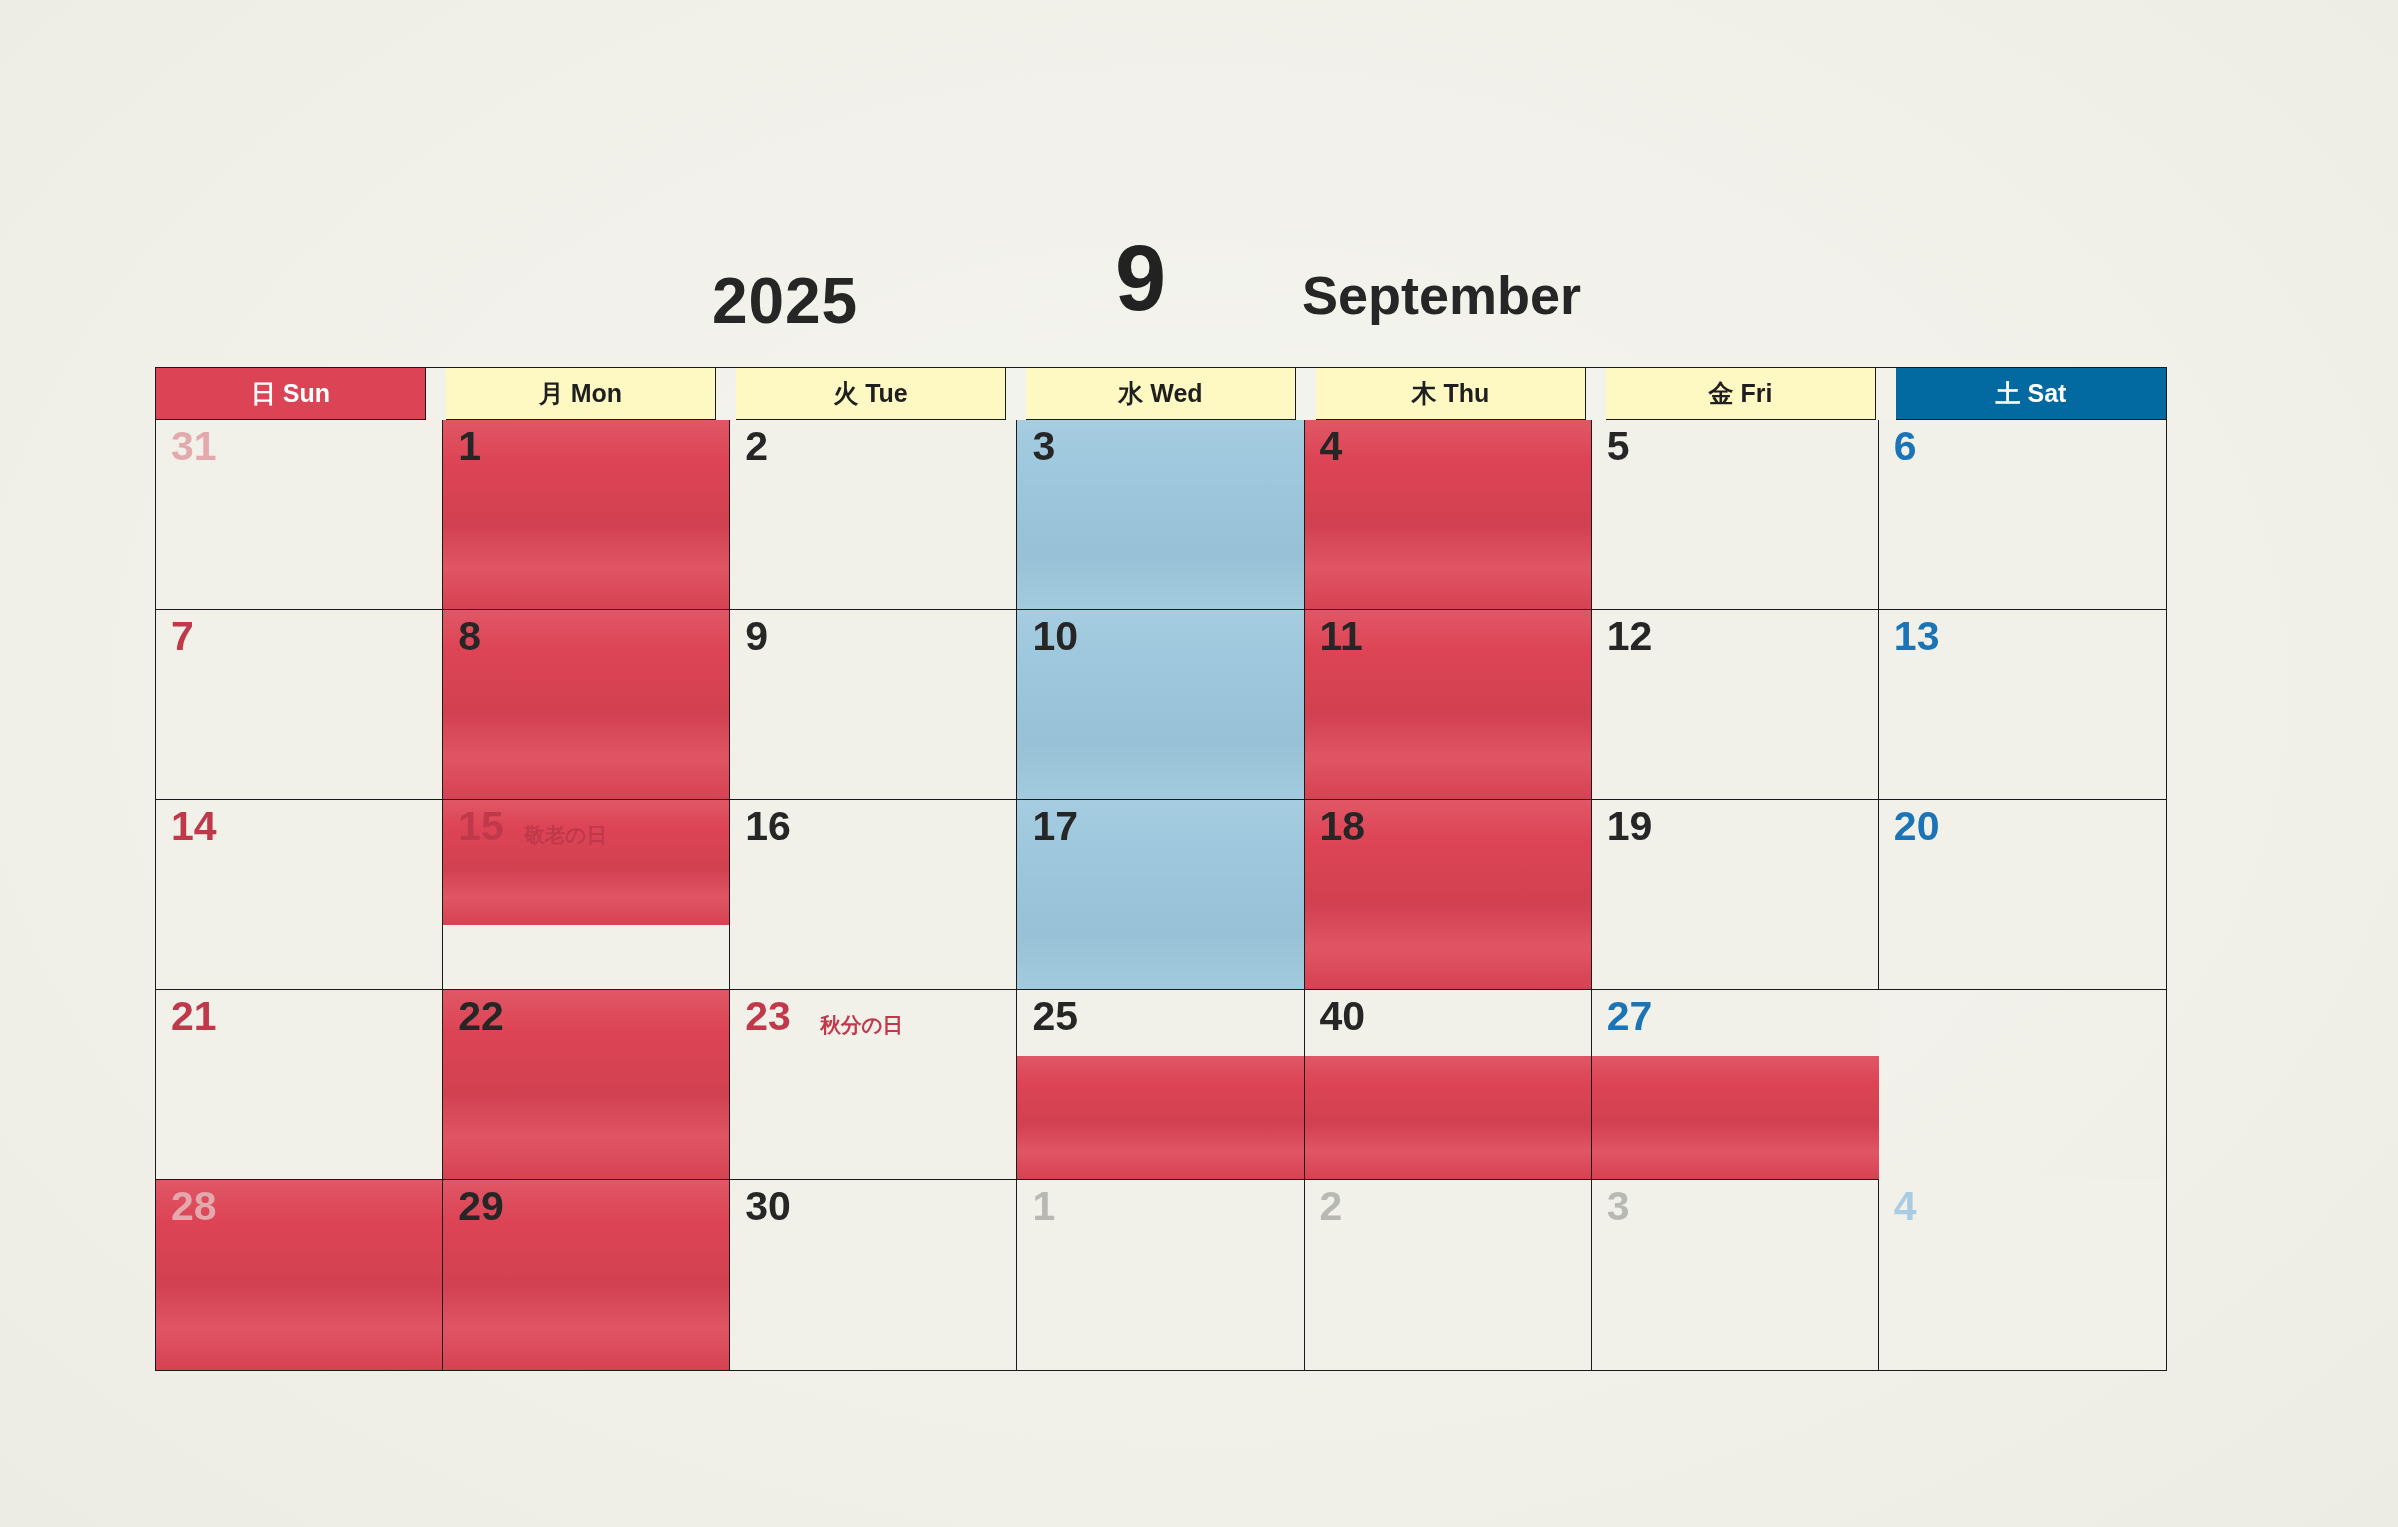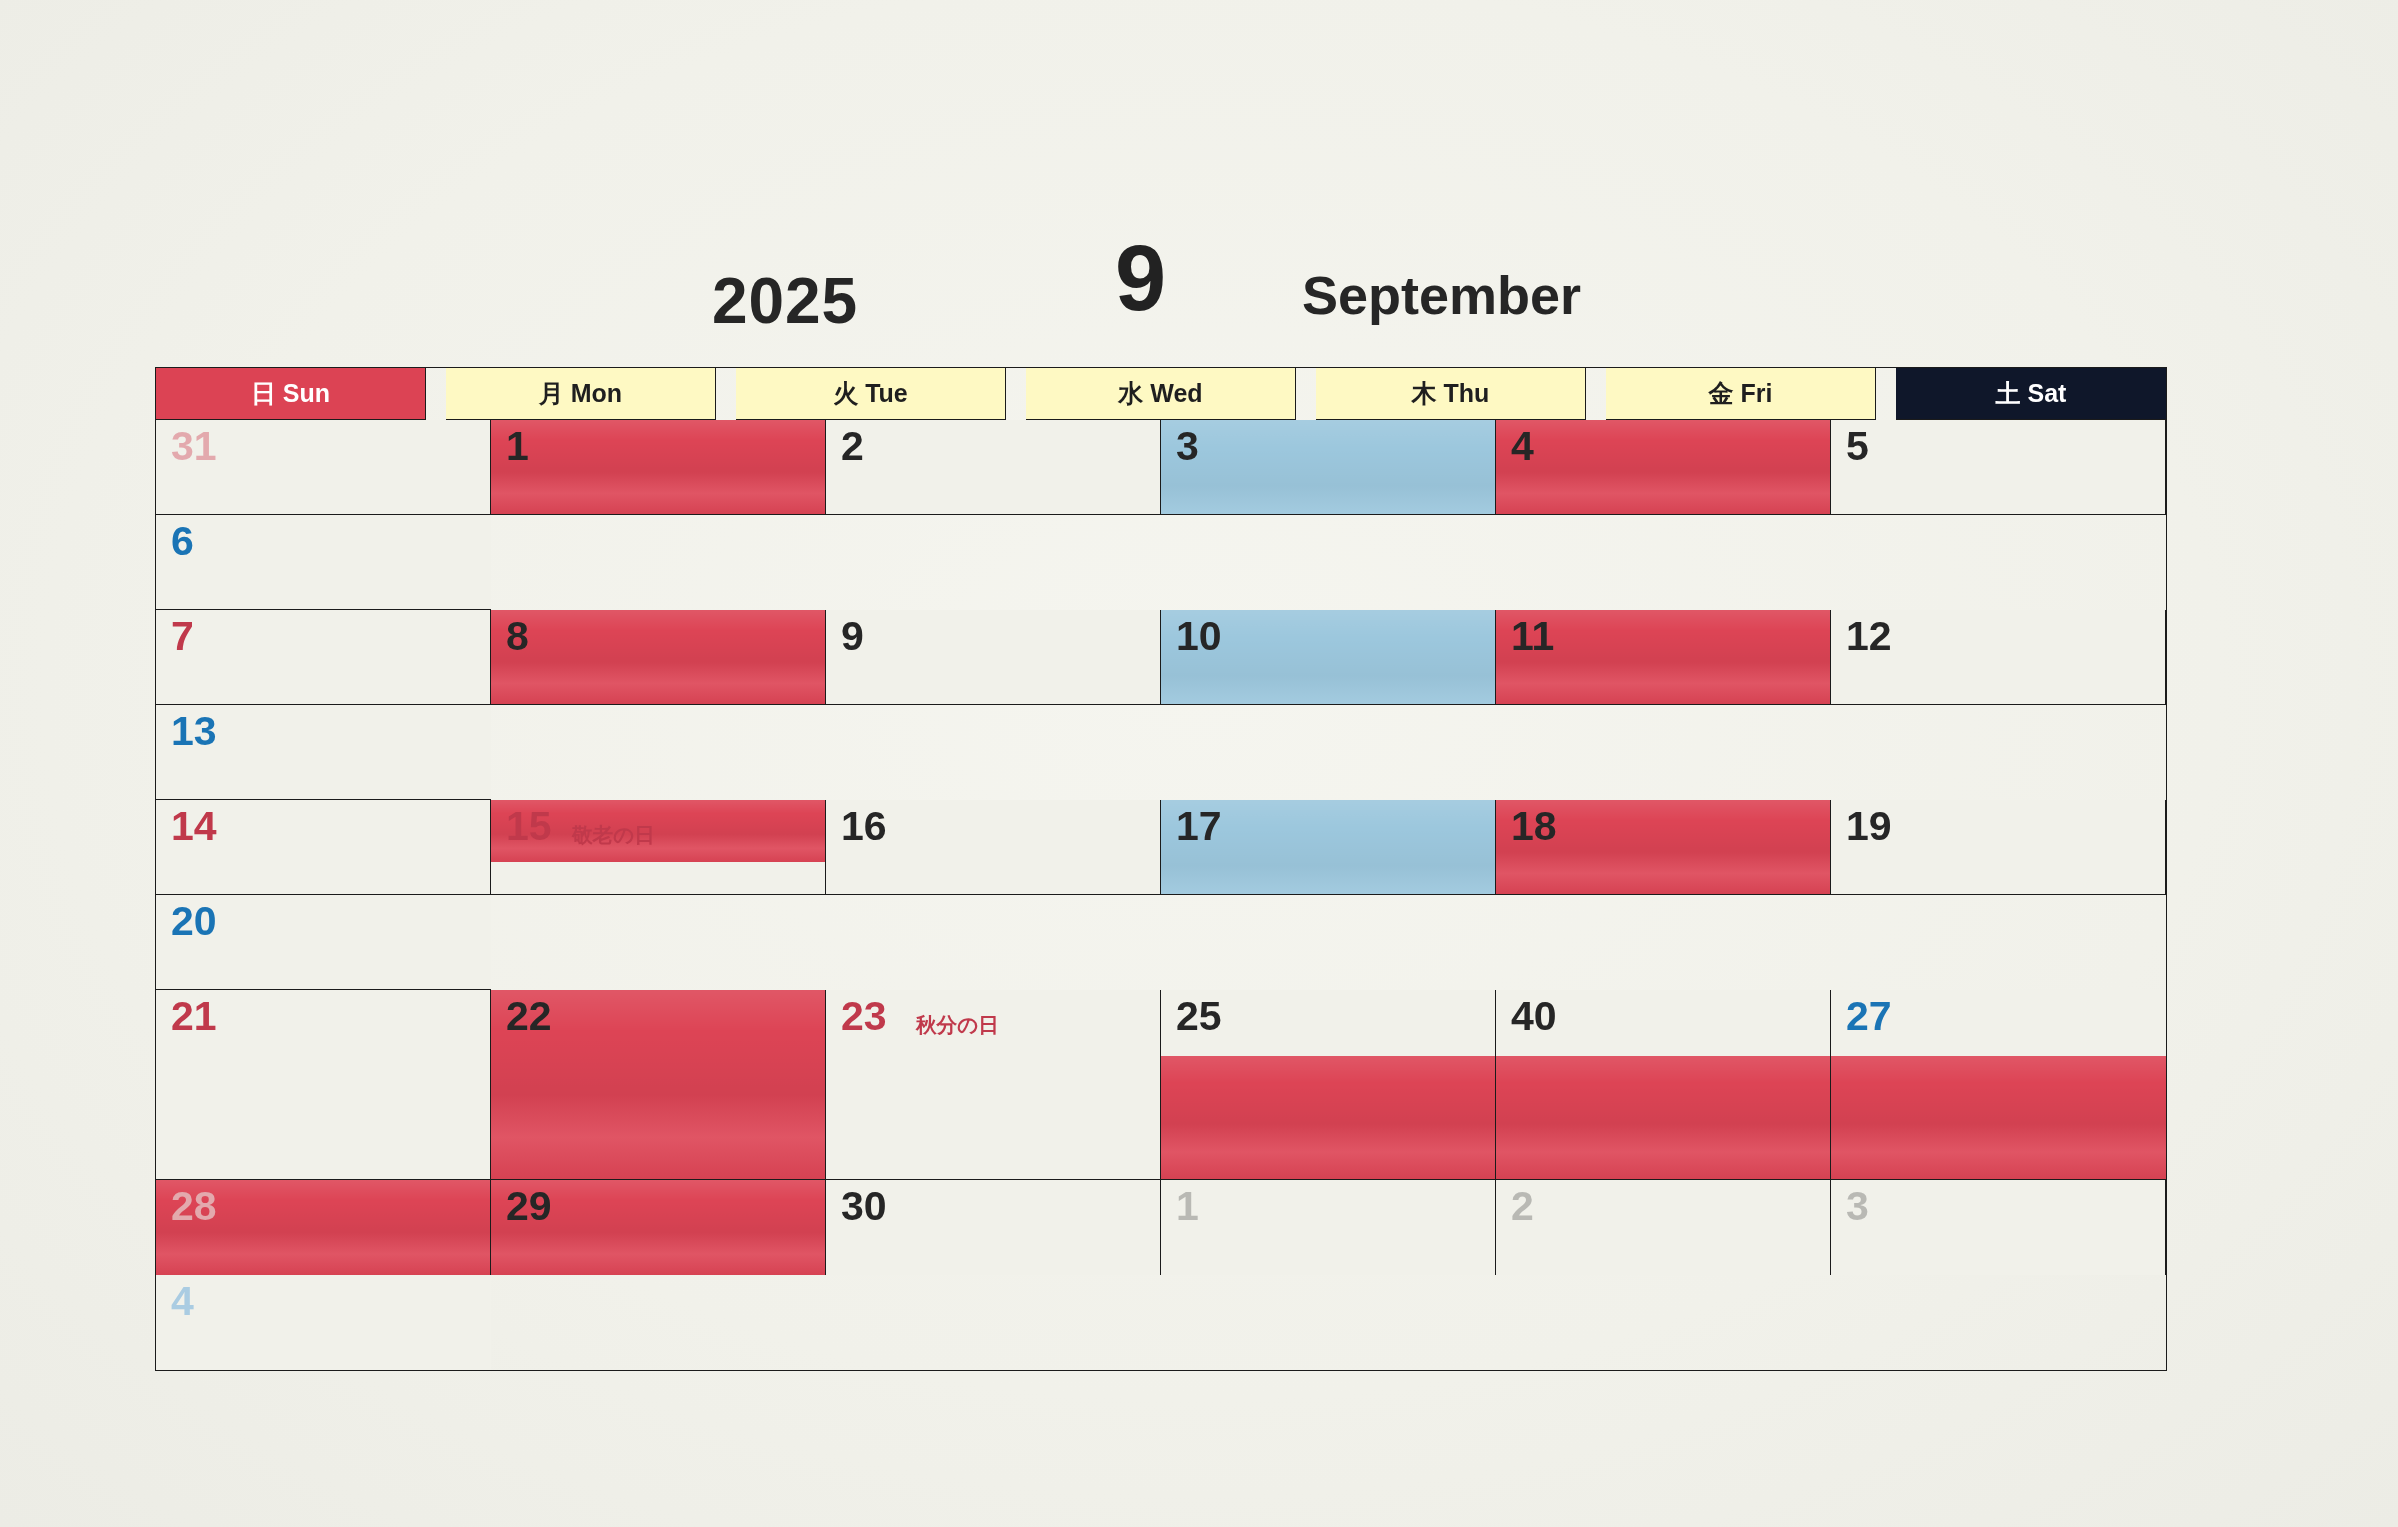--- a/index.html
+++ b/index.html
@@ -84,27 +84,27 @@
     color: #1f1f1f;
     background: #fef9c3;
     box-sizing: border-box;
   }
   .head-cell:last-child { border-right: none; }
   .head-cell.sun {
     background: #dc4354;
     color: #ffffff;
   }
   .head-cell.sat {
-    background: #0f172a;
+    background: #0369a1;
     color: #ffffff;
   }
 
   .week-row {
     display: grid;
-    grid-template-columns: repeat(6, 1fr);
+    grid-template-columns: repeat(7, 1fr);
     height: 190px;
   }
   .week-row.last { height: 190px; }
   .day-cell {
     position: relative;
     border-right: 1.9px solid #1b1b1b;
     border-bottom: 1.9px solid #1b1b1b;
     box-sizing: border-box;
     background: #f1f1ea;
     overflow: hidden;

